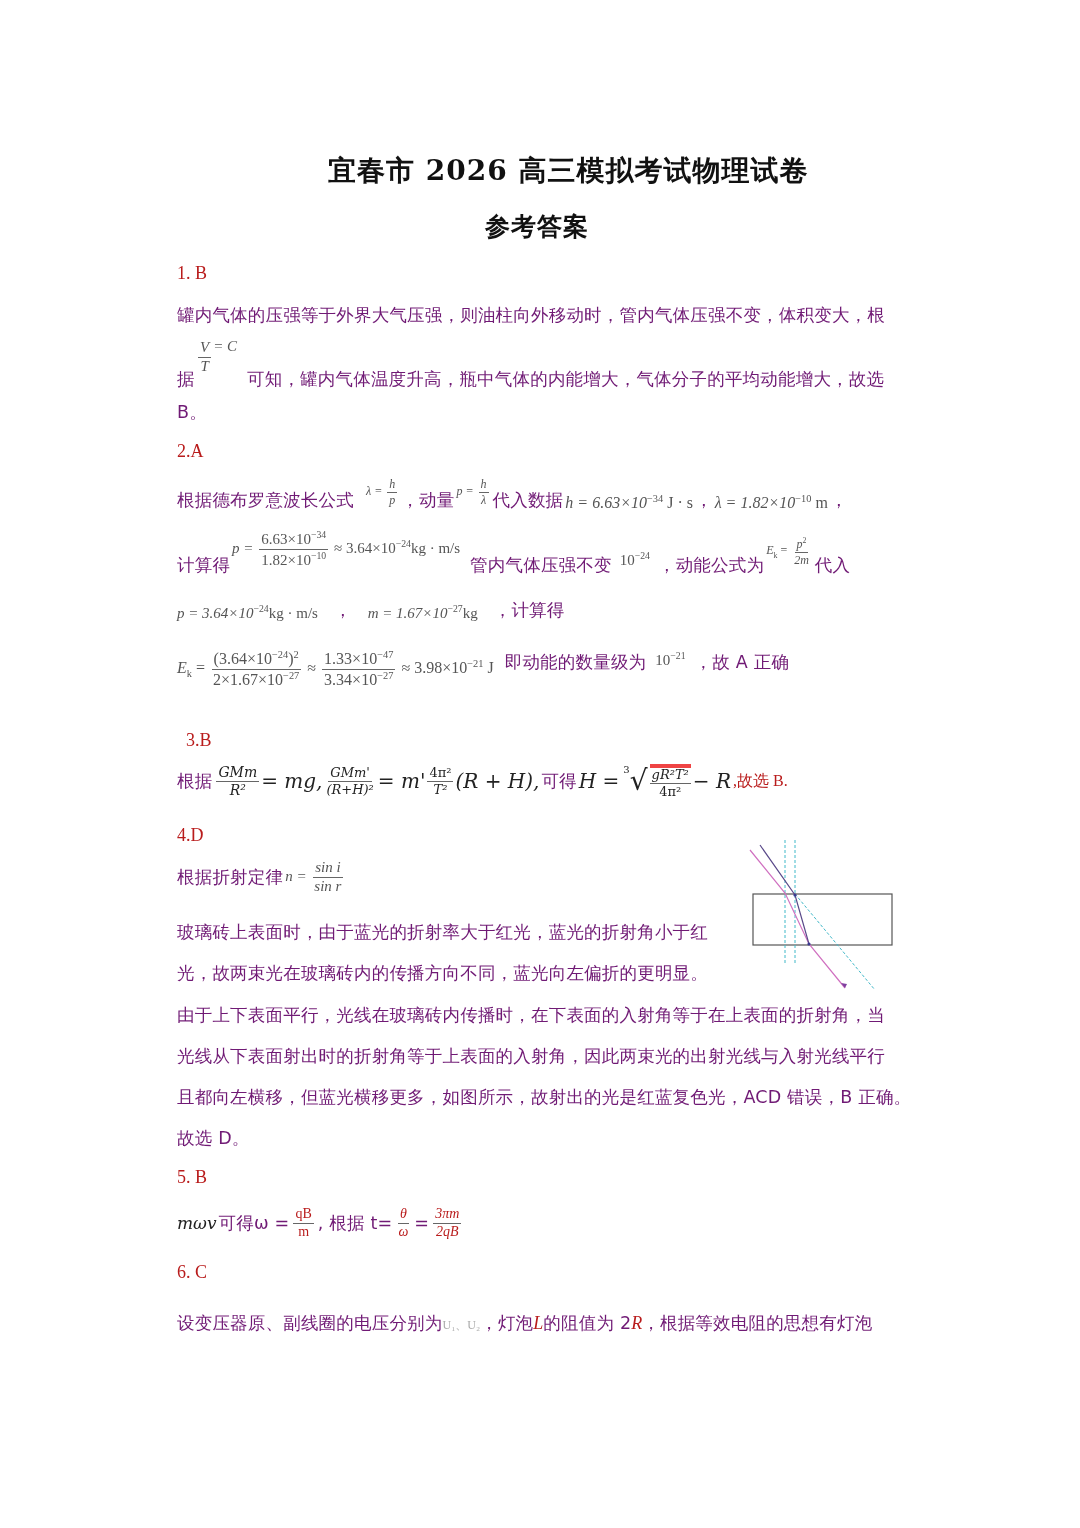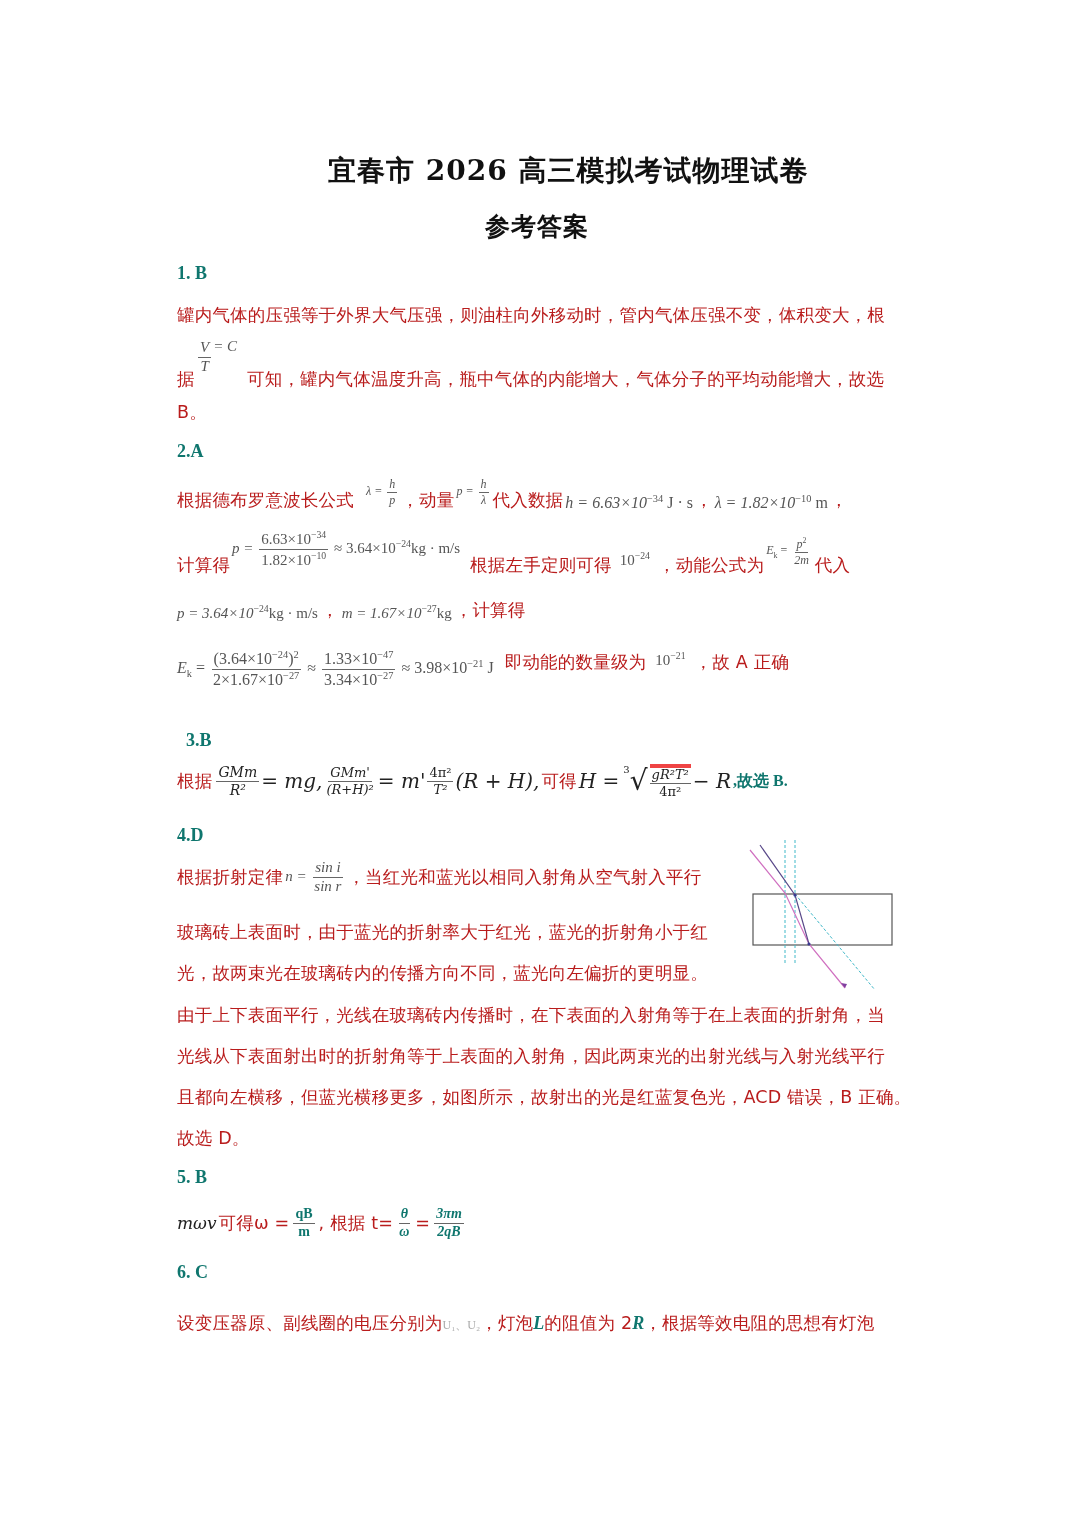--- a/index.html
+++ b/index.html
@@ -1,22 +1,22 @@
 <!DOCTYPE html>
 <html><head>
 <meta charset="utf-8">
 <style>
   html, body { margin: 0; padding: 0; background: #ffffff; }
   body { width: 1080px; height: 1528px; position: relative; overflow: hidden;
          font-family: "DejaVu Sans", "Liberation Sans", sans-serif; color: #1a1a1a; }
   .abs { position: absolute; white-space: nowrap; }
   .title { font-family: "DejaVu Serif", "Liberation Serif", serif; font-weight: bold; font-size: 28px; color: #111; letter-spacing: 1px; }
   .subtitle { font-weight: bold; font-size: 25px; color: #111; letter-spacing: 1px; }
-  .txt { font-size: 17.5px; color: #b91c1c; letter-spacing: 0.2px; }
-  .qno { font-family: "Liberation Serif", "DejaVu Serif", serif; font-size: 18px; color: #0f766e; font-weight: bold; }
+  .txt { font-size: 17.5px; color: #701a75; letter-spacing: 0.2px; }
+  .qno { font-family: "Liberation Serif", "DejaVu Serif", serif; font-size: 18px; color: #b91c1c; }
   .math { font-family: "Liberation Serif", "DejaVu Serif", serif; color: #555; font-size: 15px; font-style: normal; }
   .math i { font-style: italic; }
   .m2 { font-family: "DejaVu Serif", "Liberation Serif", serif; color: #222; font-size: 17px; }
   .frac { display: inline-flex; flex-direction: column; align-items: center; vertical-align: middle; line-height: 1.05; margin: 0 2px; }
   .frac .num { border-bottom: 1px solid #666; padding: 0 2px 1px; }
   .frac .den { padding: 1px 2px 0; }
   sup, sub { font-size: 65%; }
   .small { font-size: 12px; }
   .diagram { position: absolute; left: 745px; top: 840px; width: 160px; height: 160px; }
 </style>
@@ -67,34 +67,34 @@
 <div class="abs" style="left:177px; top:530px; display:flex; align-items:flex-end; gap:2px;">
   <span class="txt">计算得</span>
   <span class="math" style="margin-bottom:8px; font-size:15px;">
     <i>p =</i>
     <span class="frac">
         <span class="num"><span>6.63×10</span><sup>−34</sup></span>
         <span class="den"><span>1.82×10</span><sup>−10</sup></span>
       </span>
     <span>≈ 3.64×10</span><sup>−24</sup><span>kg · m/s</span>
   </span>
-  <span class="txt" style="margin-left:8px;">根据左手定则可得</span>
+  <span class="txt" style="margin-left:8px;">管内气体压强不变</span>
   <span class="math" style="margin:0 6px 8px;"><span>10</span><sup>−24</sup></span>
   <span class="txt">，动能公式为</span>
   <span class="math small" style="margin-bottom:10px;">
     <i>E</i><sub>k</sub> =
     <span class="frac">
         <span class="num"><i>p</i><sup>2</sup></span>
         <i class="den">2m</i>
       </span>
   </span>
   <span class="txt">代入</span>
 </div>
 
-<div class="abs" style="left:177px; top:598px; display:flex; align-items:flex-end; gap:3px;">
+<div class="abs" style="left:177px; top:598px; display:flex; align-items:flex-end; gap:16px;">
   <span class="math"><i>p = 3.64×10</i><sup>−24</sup><span>kg · m/s</span></span>
   <span class="txt">，</span>
   <span class="math"><i>m = 1.67×10</i><sup>−27</sup><span>kg</span></span>
   <span class="txt">，计算得</span>
 </div>
 
 <div class="abs" style="left:177px; top:650px; display:flex; align-items:flex-start; gap:3px;">
   <span class="math" style="font-size:16px; margin-bottom:14px;">
     <i>E</i><sub>k</sub> =
     <span class="frac">
@@ -150,21 +150,20 @@
 <div class="abs qno" style="left:177px; top:825px;text-align:right;">4.D</div>
 <div class="abs" style="left:177px; top:860px; display:flex; align-items:center; gap:2px;">
   <span class="txt">根据折射定律</span>
   <span class="math" style="font-size:15px;">
     <i>n =</i>
     <span class="frac">
         <i class="num">sin i</i>
         <i class="den">sin r</i>
       </span>
   </span>
-  <span class="txt">，当红光和蓝光以相同入射角从空气射入平行</span>
 </div>
 <div class="abs txt" style="left:177px; top:920px;">玻璃砖上表面时，由于蓝光的折射率大于红光，蓝光的折射角小于红</div>
 <div class="abs txt" style="left:177px; top:961px;">光，故两束光在玻璃砖内的传播方向不同，蓝光向左偏折的更明显。</div>
 <div class="abs txt" style="left:177px; top:1003px;">由于上下表面平行，光线在玻璃砖内传播时，在下表面的入射角等于在上表面的折射角，当</div>
 <div class="abs txt" style="left:177px; top:1044px;">光线从下表面射出时的折射角等于上表面的入射角，因此两束光的出射光线与入射光线平行</div>
 <div class="abs txt" style="left:177px; top:1085px;">且都向左横移，但蓝光横移更多，如图所示，故射出的光是红蓝复色光，ACD 错误，B 正确。</div>
 <div class="abs txt" style="left:177px; top:1126px;">故选 D。</div>
 
 <svg class="diagram" viewBox="0 0 160 160">
   <rect x="8" y="54" width="139" height="51" fill="none" stroke="#555" stroke-width="1.2"></rect>

